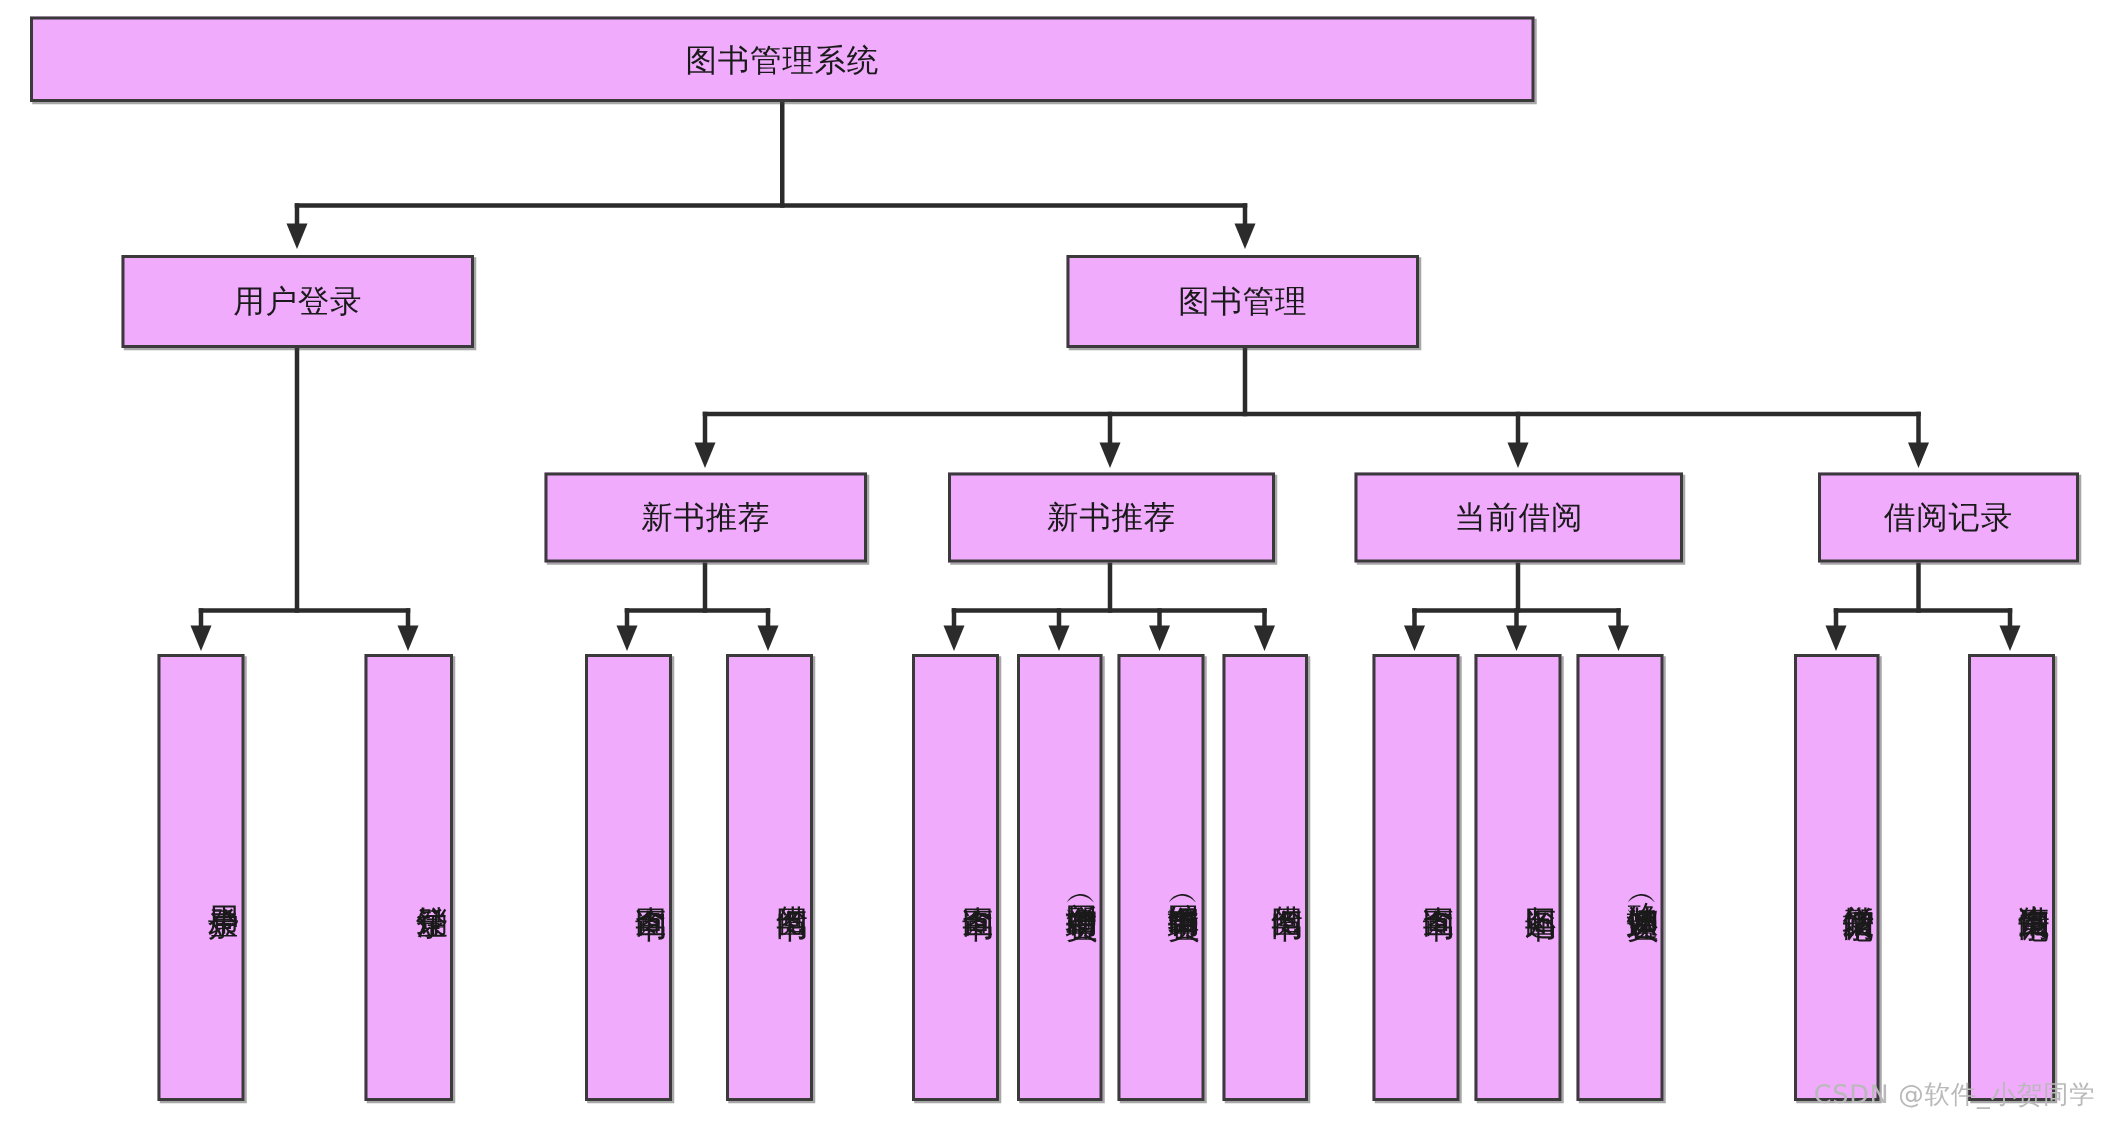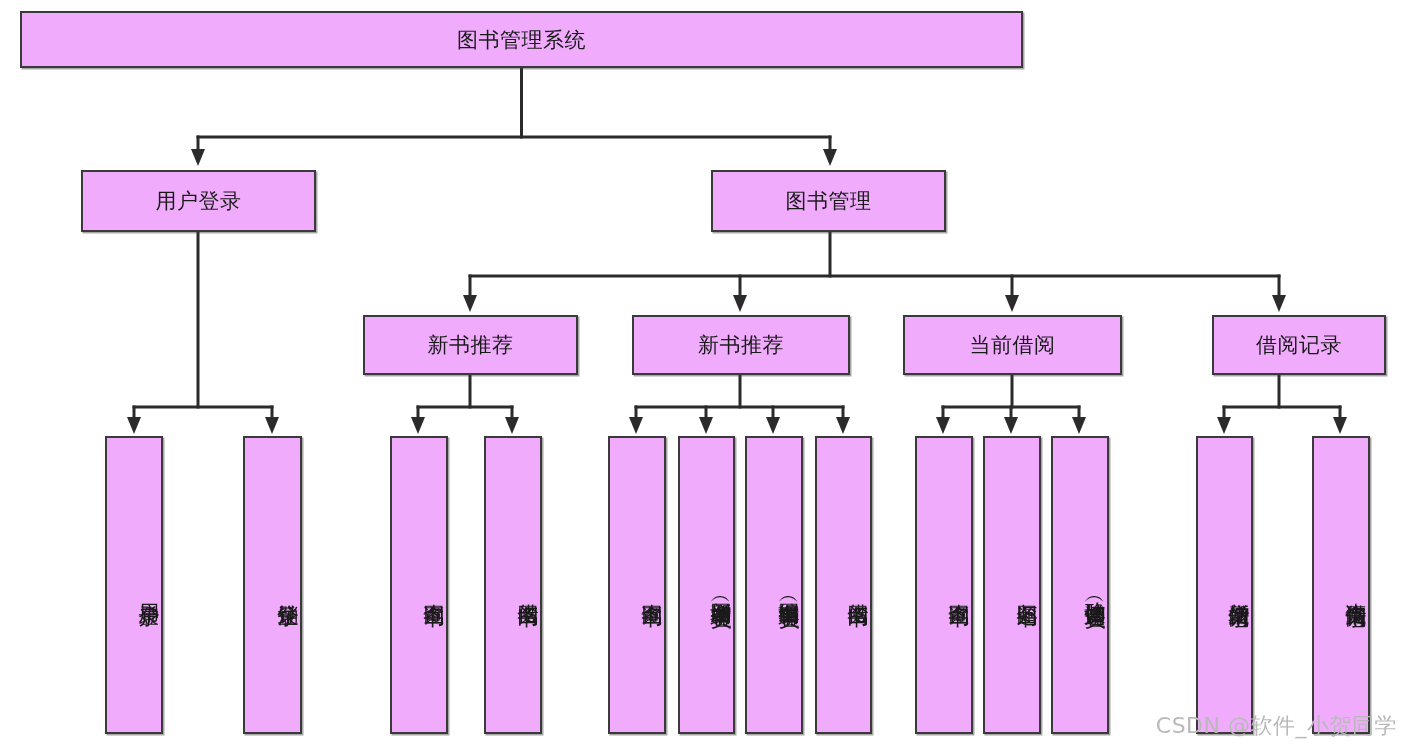--- a/index.html
+++ b/index.html
@@ -53,21 +53,21 @@
     left: 0;
     top: 0;
     width: 1405px;
     height: 747px;
     pointer-events: none;
   }
   #watermark {
     position: absolute;
     right: 8px;
     bottom: 6px;
-    font-size: 22px;
+    font-size: 17px;
     color: #b9b9b9;
     letter-spacing: 0.5px;
     white-space: nowrap;
     margin-top: 20px;
   }
 </style>
 </head>
 <body>
 
 <div id="canvas">

